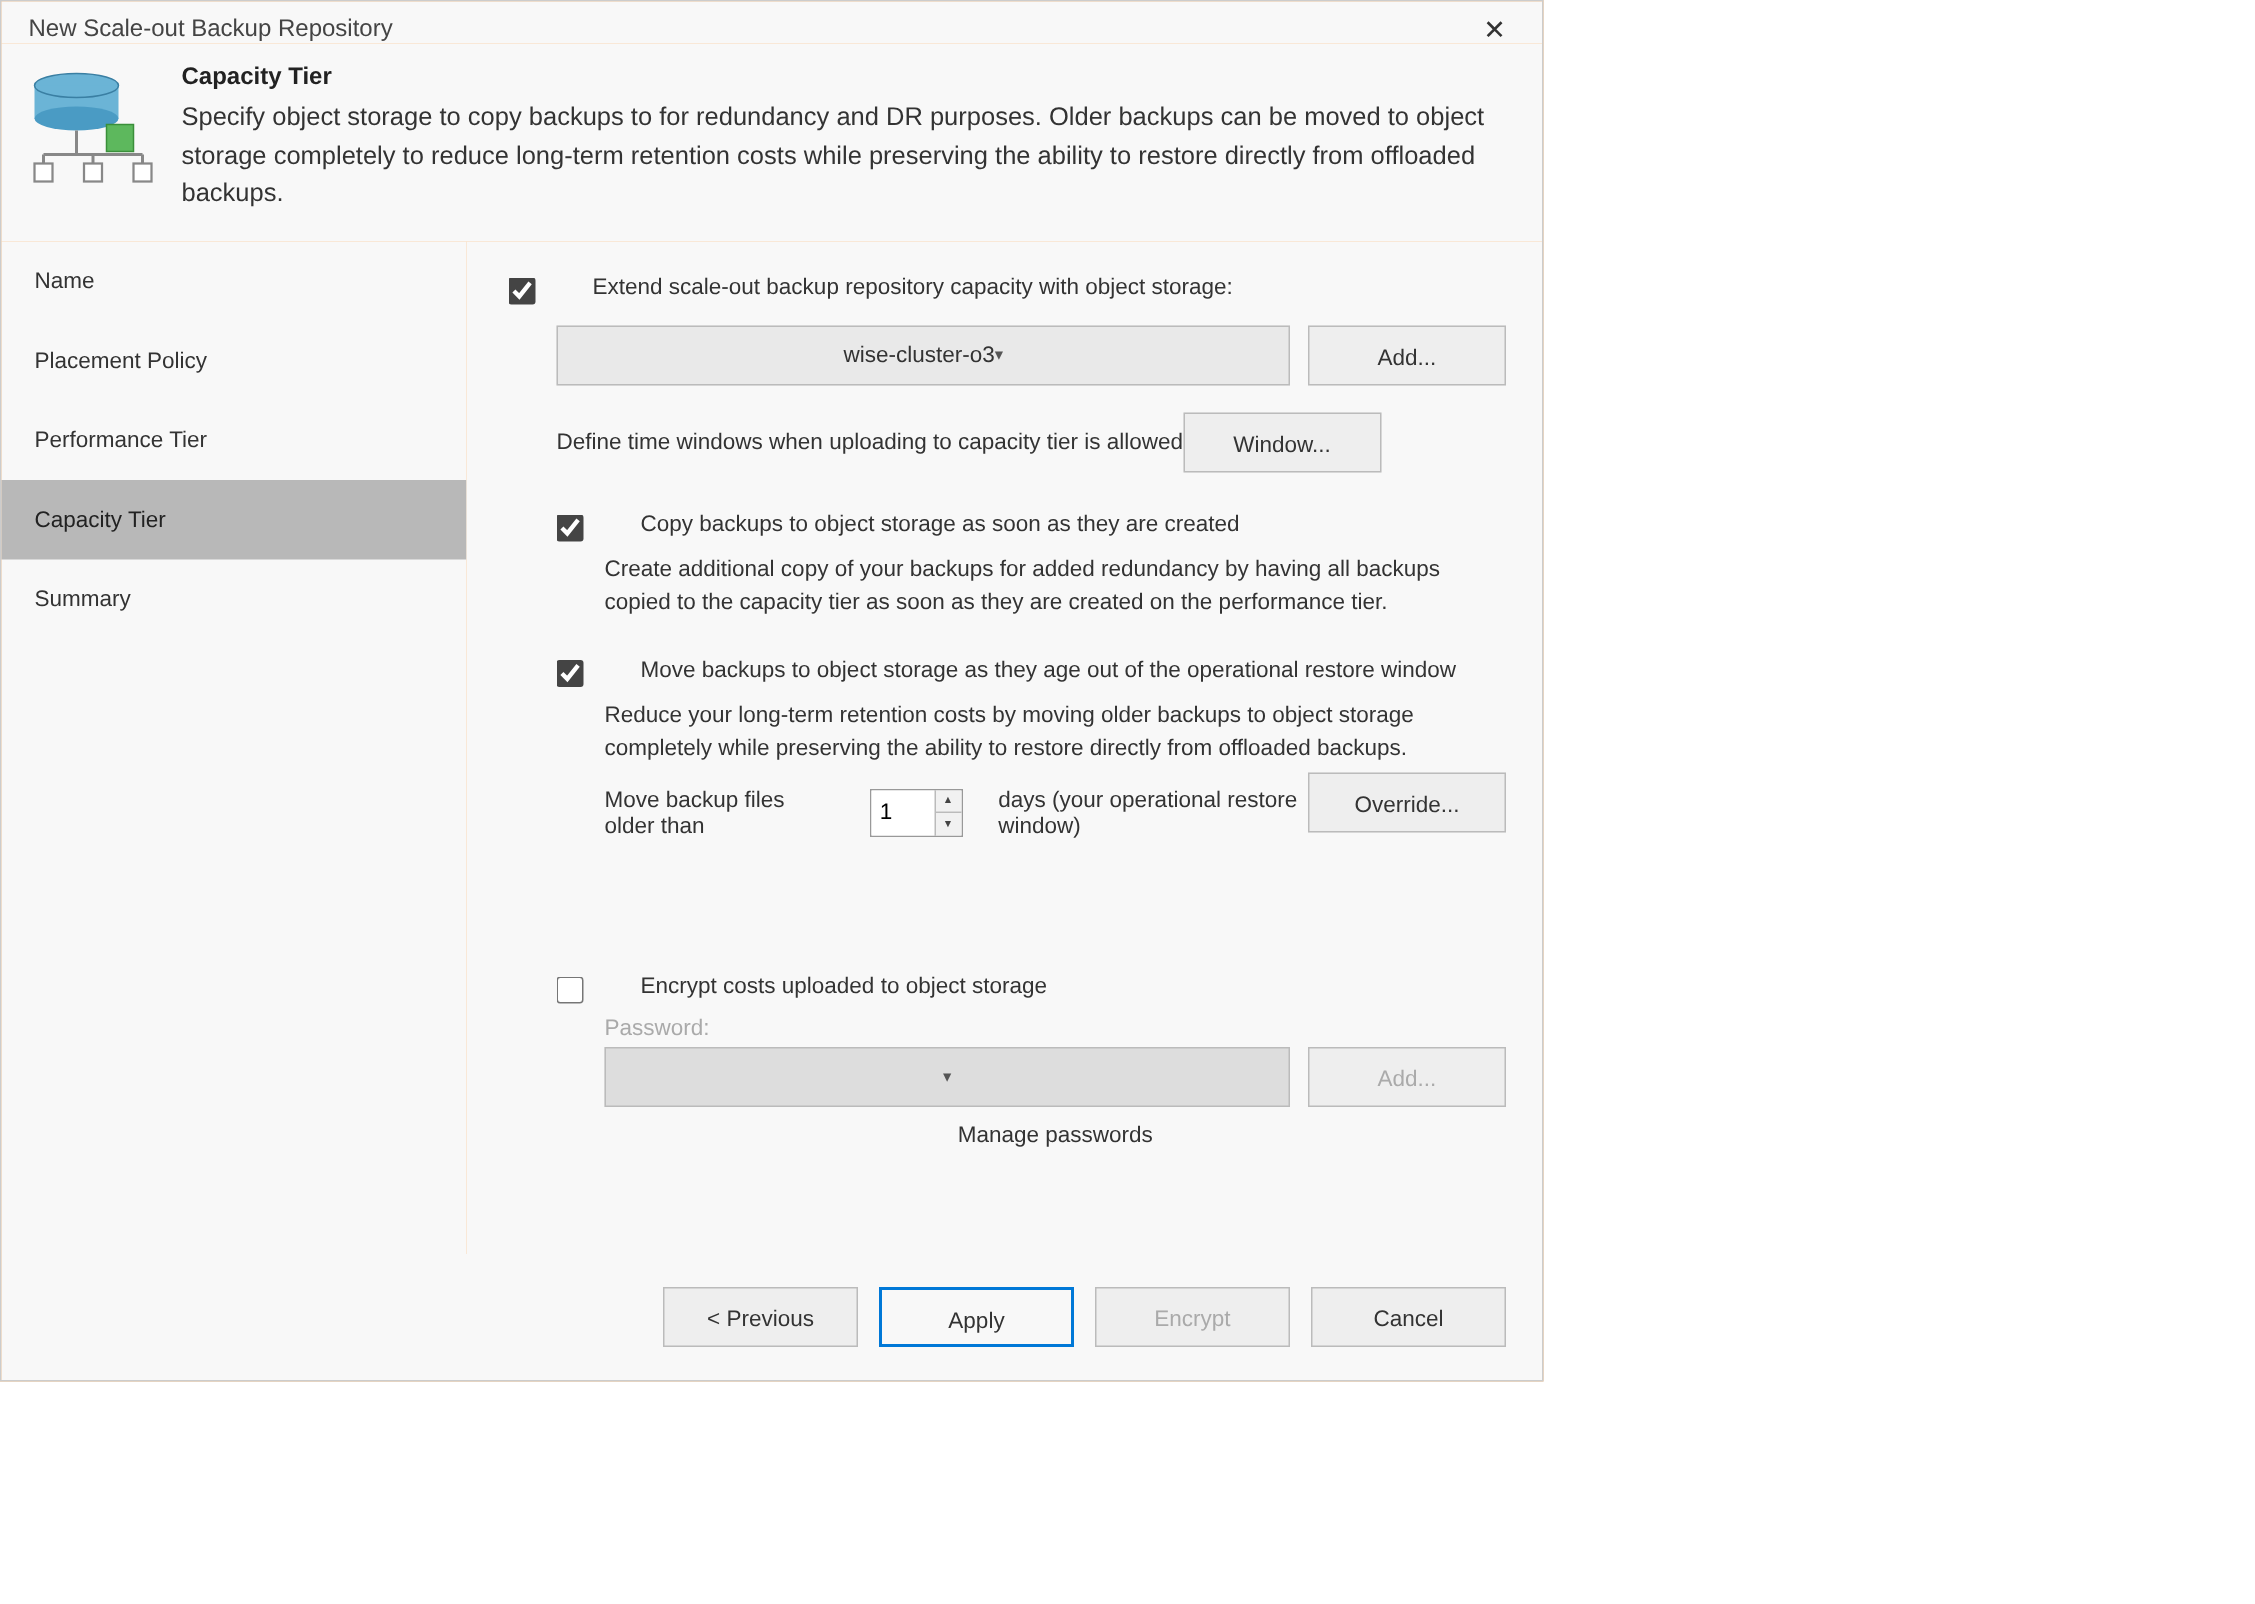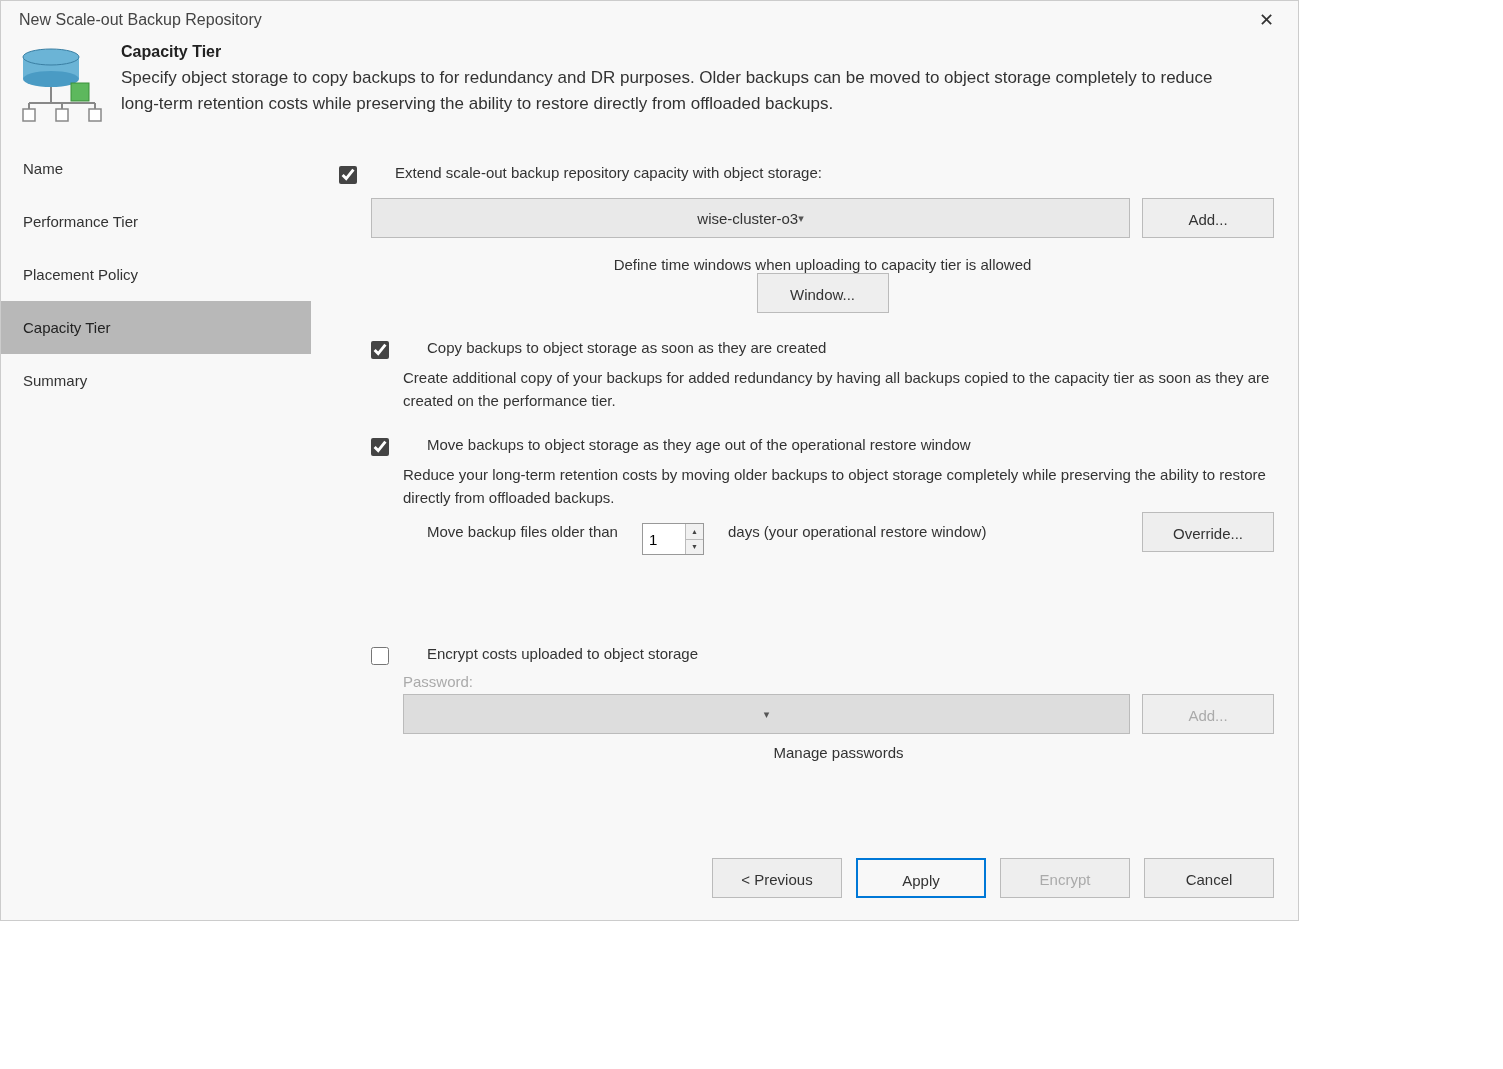--- a/index.html
+++ b/index.html
@@ -10,21 +10,21 @@
     body {
       font-family: "Segoe UI", Tahoma, sans-serif;
       font-size: 15px;
       color: #333;
       background: #fff;
       width: 1503px;
       height: 1069px;
       overflow: hidden;
     }
     .window {
-      width: 1299px;
+      width: 1029px;
       height: 921px;
       background: #fdba74;
       border: 1px solid #ccc;
       display: flex;
       flex-direction: column;
       position: relative;
     }
     .titlebar {
       display: flex;
       justify-content: space-between;
@@ -163,41 +163,39 @@
     }
     .btn.primary-outline {
       border: 2px solid #0078d7;
       background: #f8f8f8;
     }
     .define-row {
       display: flex;
       justify-content: flex-start;
       align-items: center;
       margin-bottom: 26px;
-      flex-direction: column;
     }
     .define-text {
       font-size: 15px;
       color: #333;
     }
     .sub-desc {
       font-size: 15px;
       color: #333;
       line-height: 1.5;
       margin-top: 2px;
     }
     .section-block {
       margin-bottom: 24px;
     }
     .move-row {
       display: flex;
-      align-items: flex-start;
+      align-items: center;
       margin-top: 14px;
       gap: 24px;
-      margin-left: 24px;
     }
     .num-input-wrap {
       display: inline-flex;
       align-items: stretch;
       border: 1px solid #999;
       height: 32px;
       background: #fff;
     }
     .num-input {
       width: 42px;
@@ -293,24 +291,24 @@
     </div>
   </div>
 
   <div class="body-area">
 
     <div class="sidebar">
       <div class="sidebar-item">
         <span>Name</span>
       </div>
       <div class="sidebar-item">
+        <span>Placement Policy</span>
+      </div>
+      <div class="sidebar-item">
         <span>Performance Tier</span>
-      </div>
-      <div class="sidebar-item">
-        <span>Placement Policy</span>
       </div>
       <div class="sidebar-item active">
         <span>Capacity Tier</span>
       </div>
       <div class="sidebar-item">
         <span>Summary</span>
       </div>
     </div>
 
     <div class="main-area">

